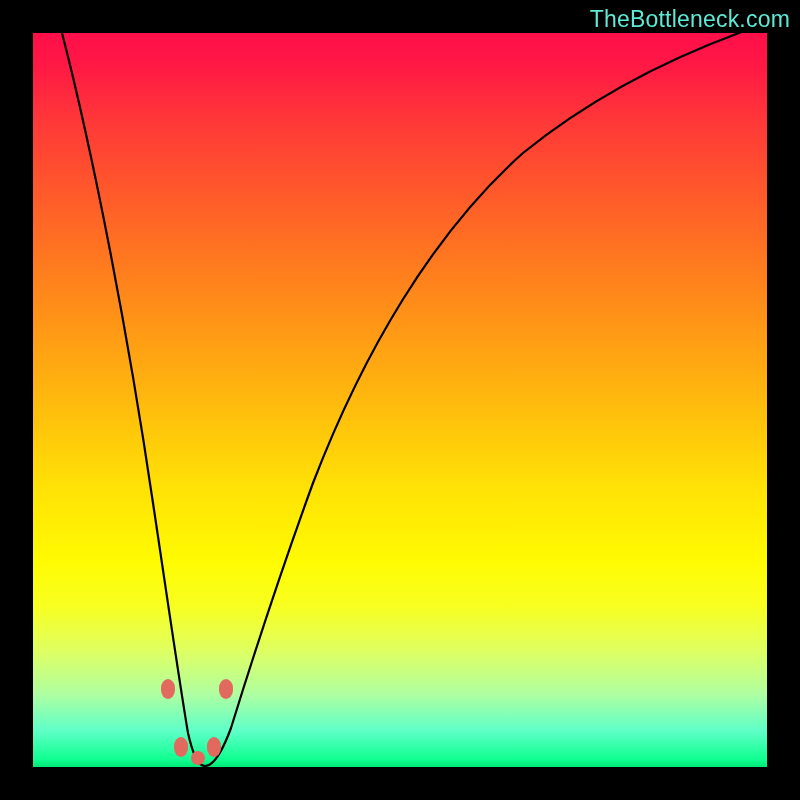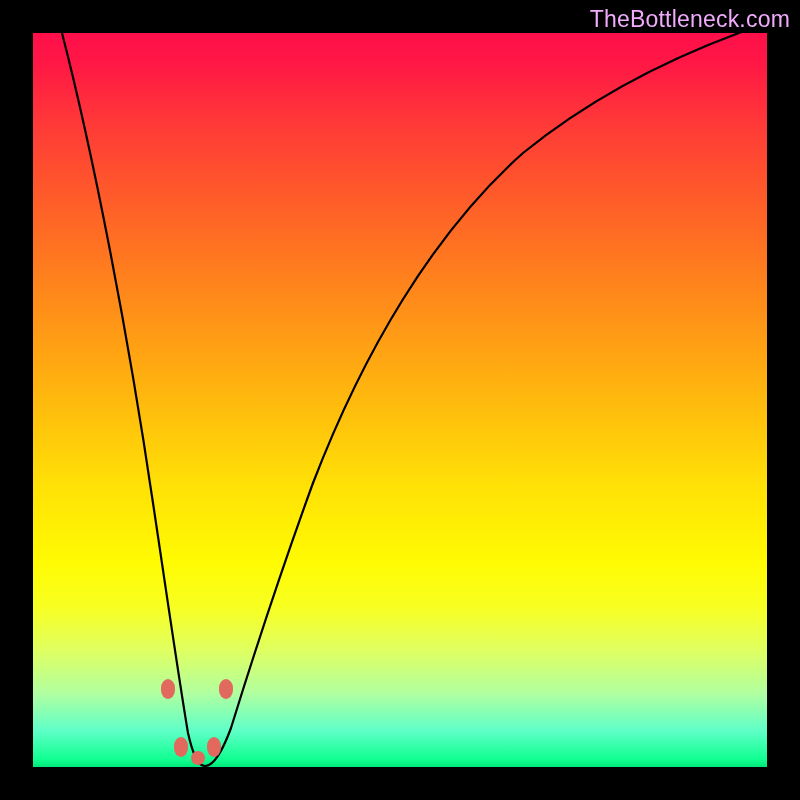--- a/index.html
+++ b/index.html
@@ -38,21 +38,21 @@
       #b0ffa0 90%,
       #60ffc8 95%,
       #10ff90 99%,
       #00e878 100%
     );
   }
   .watermark {
     position: absolute;
     top: 6px;
     right: 10px;
-    color: #f0abfc;
+    color: #5eead4;
     font-size: 23px;
     font-weight: 500;
     letter-spacing: 0.2px;
   }
   svg.overlay {
     position: absolute;
     left: 0;
     top: 0;
     width: 734px;
     height: 734px;

